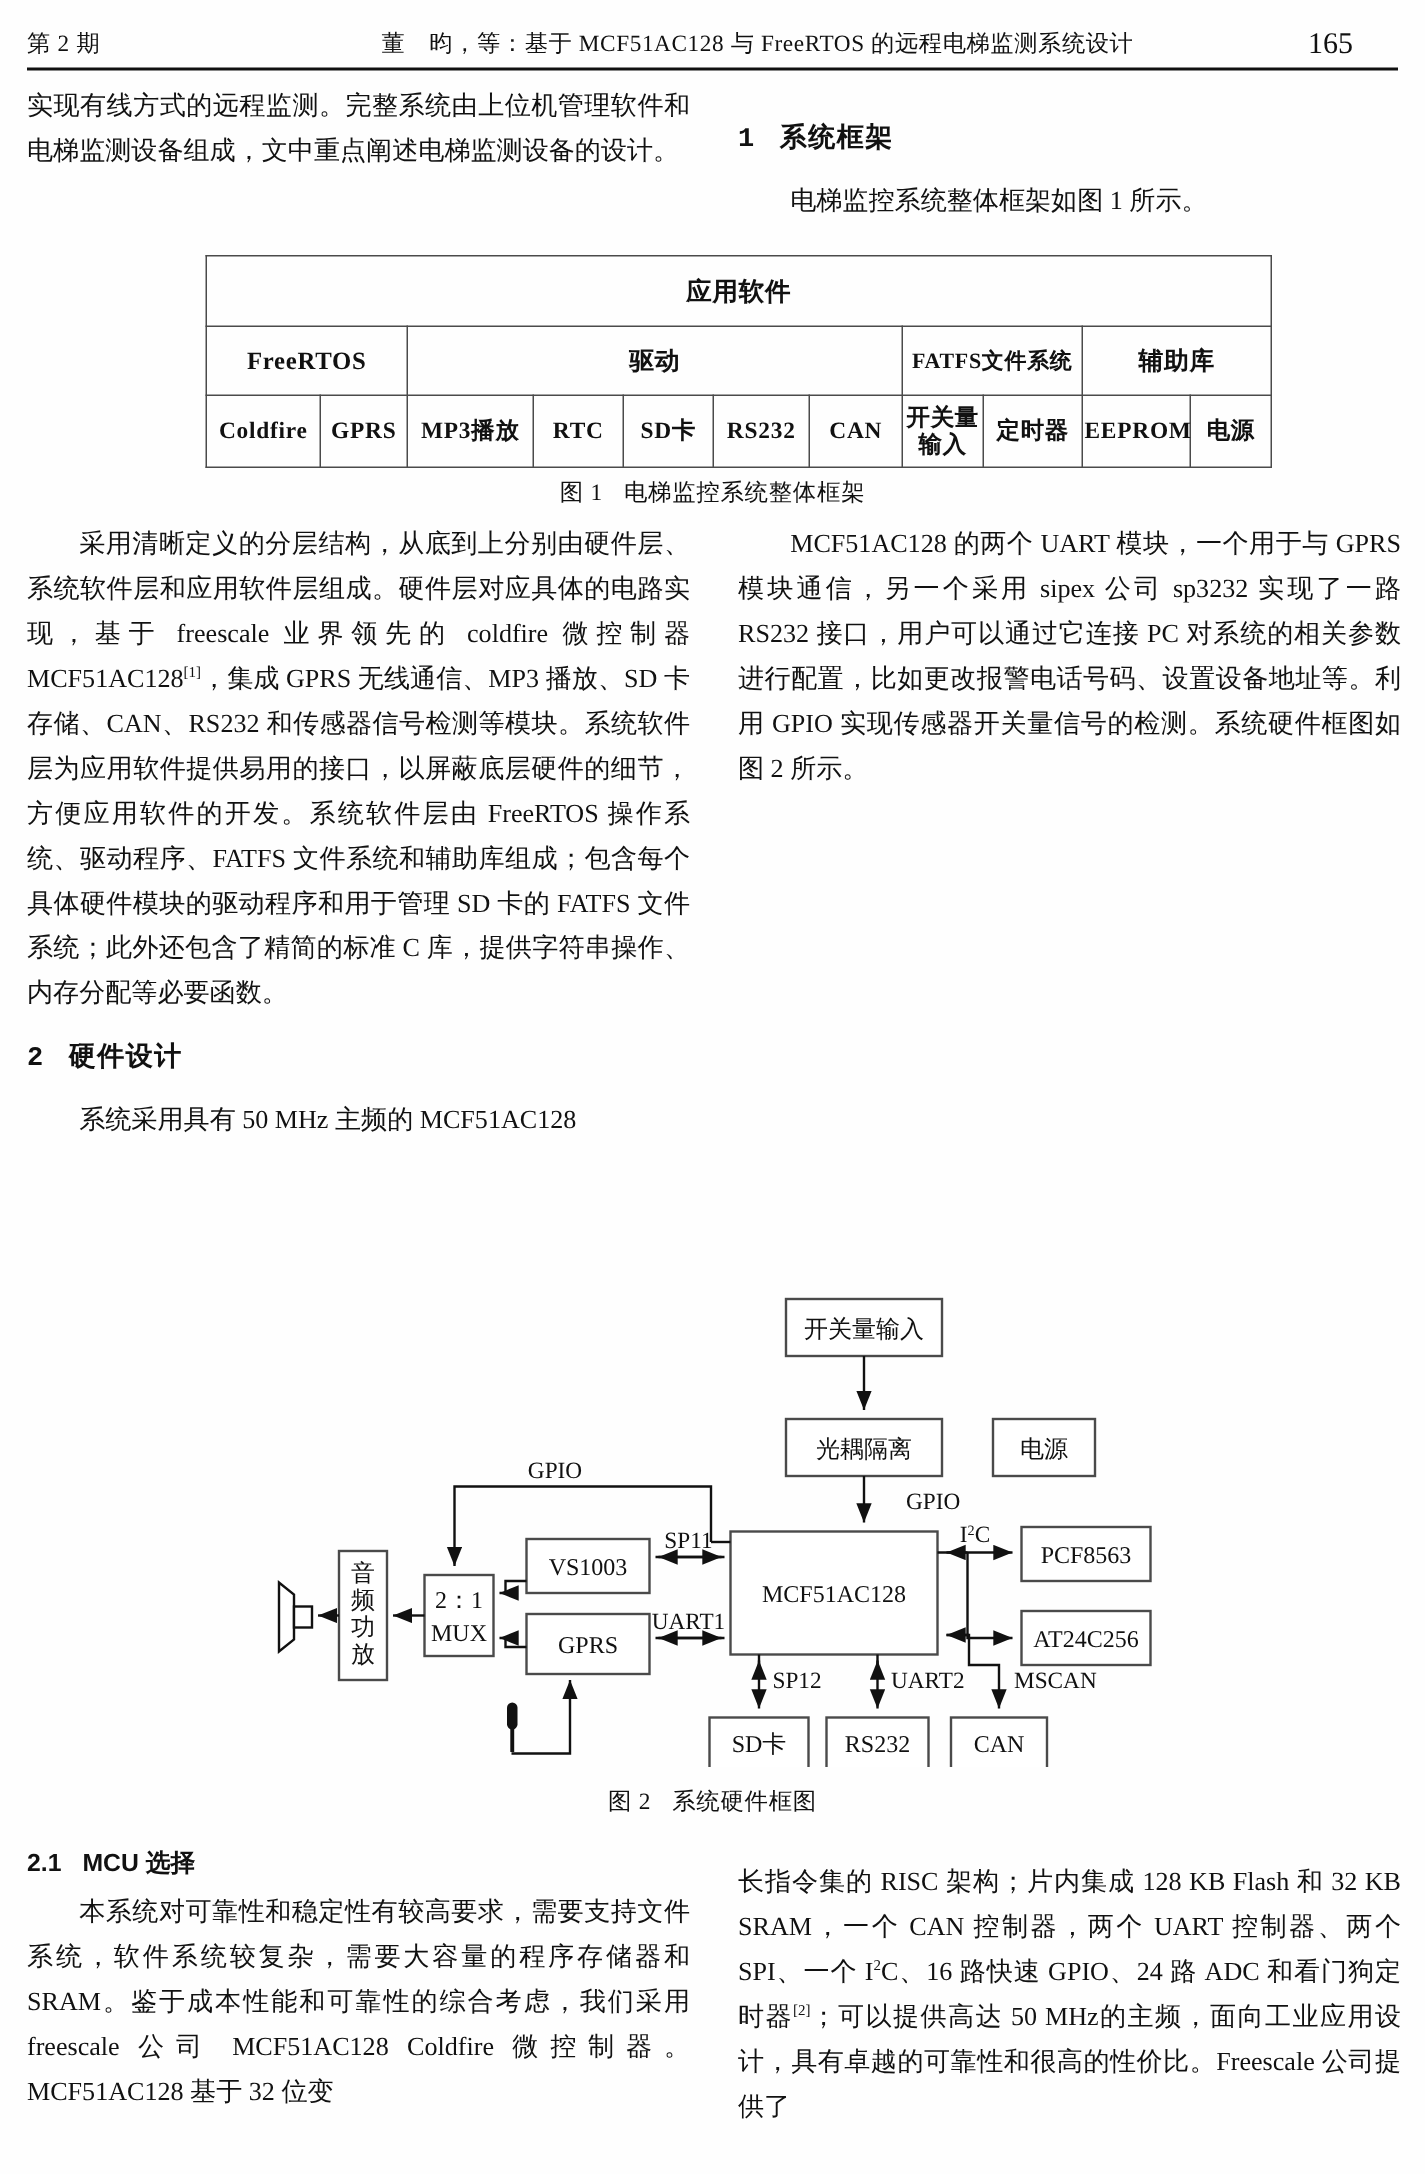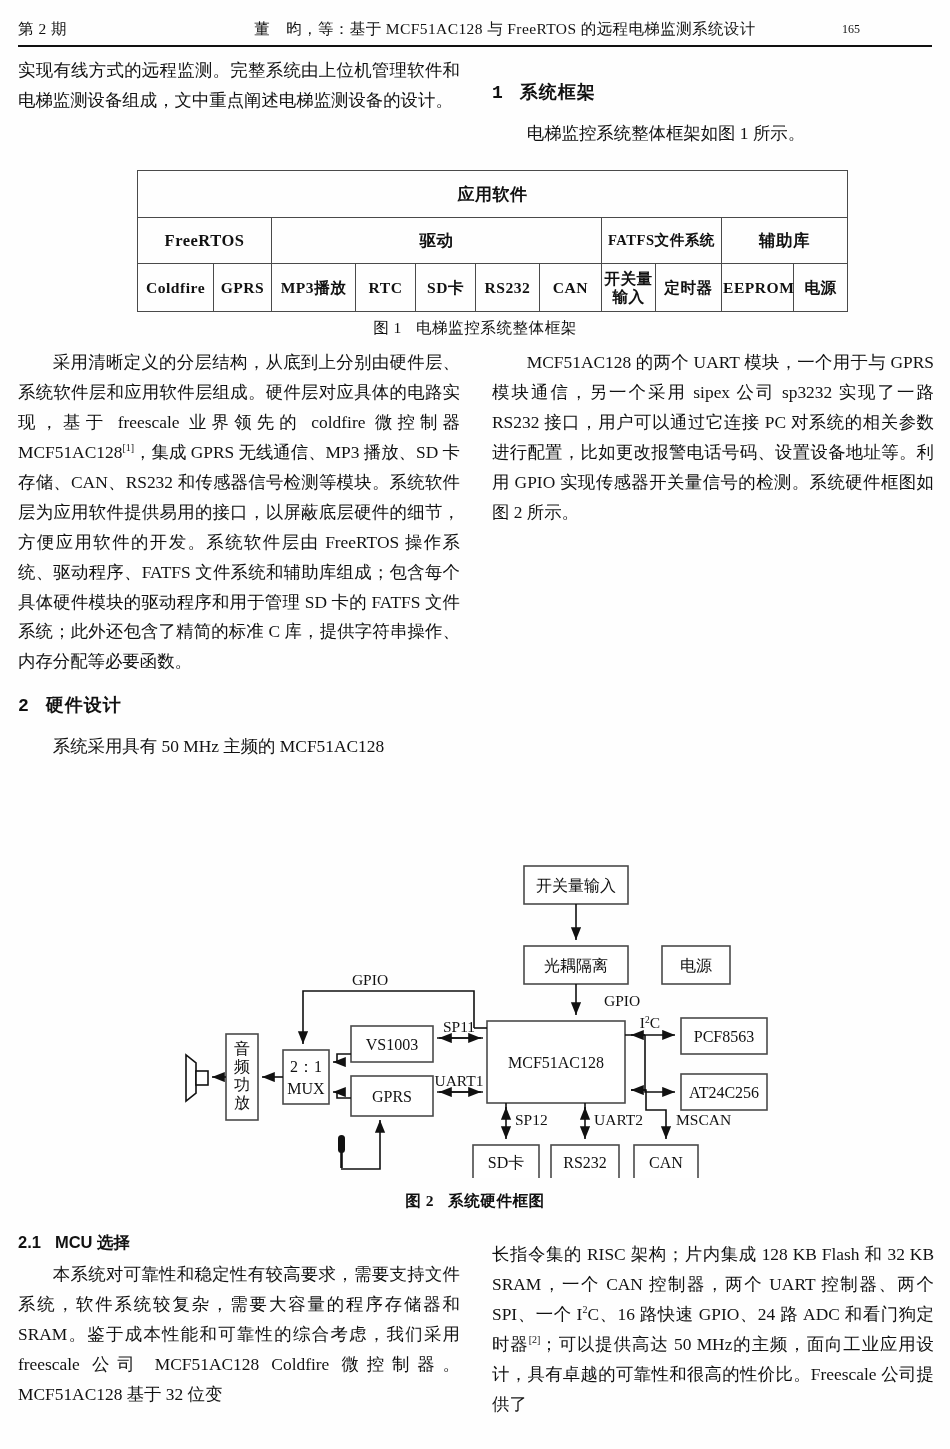--- a/index.html
+++ b/index.html
@@ -15,21 +15,21 @@
 
   
   .page-header {
     position: absolute; left: 18px; top: 12px; width: 914px;
     height: 34px;
     display: flex; align-items: center;
     font-size: 15.5px;
   }
   .ph-issue { width: 150px; letter-spacing: .5px; }
   .ph-title { flex: 1; text-align: center; letter-spacing: .4px; }
-  .ph-page  { width: 90px; text-align: left; font-size: 12px; }
+  .ph-page  { width: 90px; text-align: center; font-size: 20px; }
   .header-rule {
     position: absolute; left: 18px; top: 45px; width: 914px;
     height: 0; border-top: 2.2px solid #111;
   }
 
   
   .col {
     position: absolute;
     width: 442px;
     font-size: 17.4px;
@@ -300,21 +300,21 @@
   <text class="sig-label" x="604" y="148" text-anchor="start">GPIO</text>
   <text class="sig-label" x="459" y="174" text-anchor="middle">SP11</text>
   <text class="sig-label" x="459" y="228" text-anchor="middle">UART1</text>
   <text class="sig-label" x="515" y="267" text-anchor="start">SP12</text>
   <text class="sig-label" x="594" y="267" text-anchor="start">UART2</text>
   <text class="sig-label" x="676" y="267" text-anchor="start">MSCAN</text>
   <text class="sig-label" x="650" y="170" text-anchor="middle"><tspan>I</tspan><tspan class="sig-sup" dy="-5">2</tspan><tspan dy="5">C</tspan></text>
 </svg>
 </div>
 
-<div class="fig-cap" style="top:1191px;font-weight:bold;">
+<div class="fig-cap" style="top:1191px;">
   <span class="lbl">图 2</span><span>系统硬件框图</span>
 </div>
 
 <div class="col col-left" style="top:1228px;">
   <h3 class="subsec">
     <span class="num">2.1</span><span>MCU 选择</span>
   </h3>
   <p class="body">本系统对可靠性和稳定性有较高要求，需要支持文件系统，软件系统较复杂，需要大容量的程序存储器和 SRAM。鉴于成本性能和可靠性的综合考虑，我们采用 freescale 公司 MCF51AC128 Coldfire 微控制器。MCF51AC128 基于 32 位变</p>
 </div>
 

